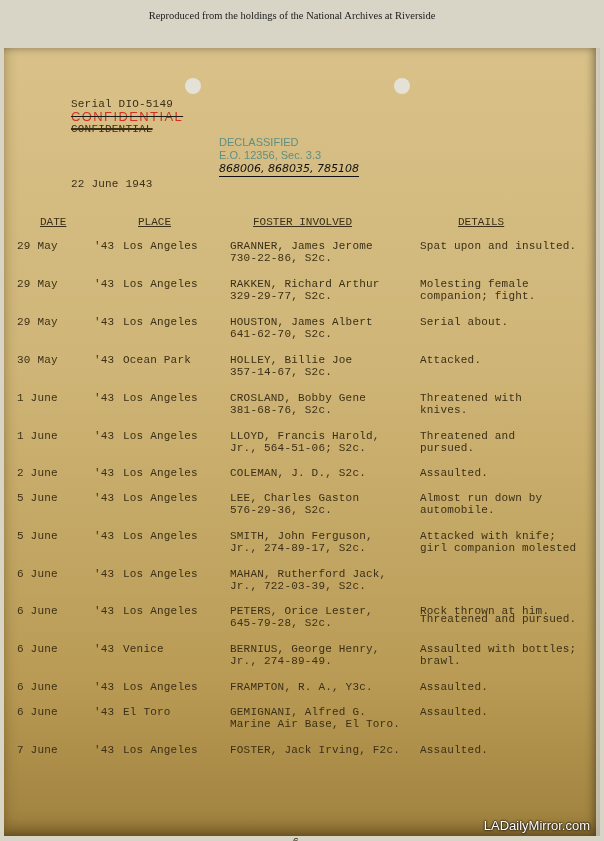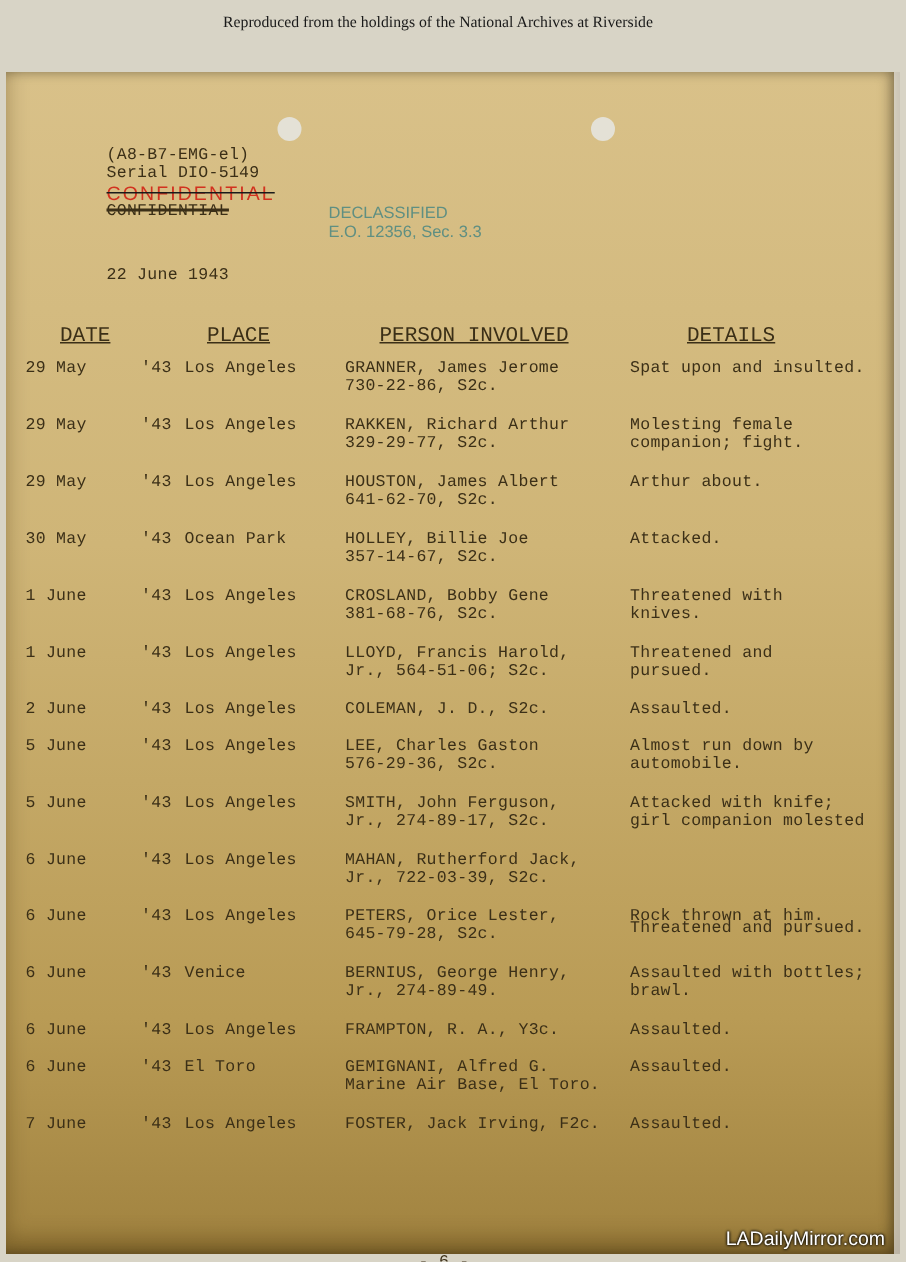--- a/index.html
+++ b/index.html
@@ -38,21 +38,21 @@
   .declass {
     position: absolute; top: 88px; left: 215px;
     font-family: "Liberation Sans", sans-serif; font-size: 11px; color: #5f8f82; line-height: 13px;
   }
   .handwritten {
     font-family: "DejaVu Sans", sans-serif; font-style: italic; color: #111; font-size: 11px;
     border-bottom: 1px solid #111; display: inline-block; padding-bottom: 1px;
   }
   .date-line { position: absolute; top: 130px; left: 67px; }
   .col-head {
-    position: absolute; top: 168px; font-size: 14px; color: #3b2f17; text-decoration: underline;
+    position: absolute; top: 168px; font-size: 11px; color: #3b2f17; text-decoration: underline;
   }
   .row { position: absolute; left: 0; width: 596px; }
   .cell { position: absolute; white-space: pre; }
   .c-date { left: 13px; }
   .c-yr { left: 90px; }
   .c-place { left: 119px; }
   .c-person { left: 226px; }
   .c-detail { left: 416px; }
   .page-num { position: absolute; top: 788px; left: 275px; }
   .watermark {
@@ -64,36 +64,36 @@
 </head>
 <body>
 
 <div class="archive-note">Reproduced from the holdings of the National Archives at Riverside</div>
 
 <div class="page">
   <div class="hole" style="left:181px"></div>
   <div class="hole" style="left:390px"></div>
 
   <div class="header-block typed">
-    <div>(A8-B7-EMG-el)</div>
     <div>Serial DIO-5149</div>
     <div class="stamp-red">CONFIDENTIAL</div>
     <div class="struck">CONFIDENTIAL</div>
   </div>
 
   <div class="declass">
     <div>DECLASSIFIED</div>
     <div>E.O. 12356, Sec. 3.3</div>
+    <span class="handwritten">868006, 868035, 785108</span>
   </div>
 
   <div class="date-line typed">22 June 1943</div>
 
   <div class="col-head" style="left:36px">DATE</div>
   <div class="col-head" style="left:134px">PLACE</div>
-  <div class="col-head" style="left:249px">PERSON INVOLVED</div>
+  <div class="col-head" style="left:249px">FOSTER INVOLVED</div>
   <div class="col-head" style="left:454px">DETAILS</div>
 
   <div id="rows">
       <div class="row typed" style="top: 192px;">
         <div class="cell c-date">29 May</div>
         <div class="cell c-yr">'43</div>
         <div class="cell c-place">Los Angeles</div>
         <div class="cell c-person" style="top: 0px;">GRANNER, James Jerome</div>
         <div class="cell c-person" style="top: 12px;">730-22-86, S2c.</div>
         <div class="cell c-detail" style="top: 0px;">Spat upon and insulted.</div>
@@ -106,21 +106,21 @@
         <div class="cell c-person" style="top: 12px;">329-29-77, S2c.</div>
         <div class="cell c-detail" style="top: 0px;">Molesting female</div>
         <div class="cell c-detail" style="top: 12px;">companion; fight.</div>
       </div>
       <div class="row typed" style="top: 268px;">
         <div class="cell c-date">29 May</div>
         <div class="cell c-yr">'43</div>
         <div class="cell c-place">Los Angeles</div>
         <div class="cell c-person" style="top: 0px;">HOUSTON, James Albert</div>
         <div class="cell c-person" style="top: 12px;">641-62-70, S2c.</div>
-        <div class="cell c-detail" style="top: 0px;">Arthur about.</div>
+        <div class="cell c-detail" style="top: 0px;">Serial about.</div>
       </div>
       <div class="row typed" style="top: 306px;">
         <div class="cell c-date">30 May</div>
         <div class="cell c-yr">'43</div>
         <div class="cell c-place">Ocean Park</div>
         <div class="cell c-person" style="top: 0px;">HOLLEY, Billie Joe</div>
         <div class="cell c-person" style="top: 12px;">357-14-67, S2c.</div>
         <div class="cell c-detail" style="top: 0px;">Attacked.</div>
       </div>
       <div class="row typed" style="top: 344px;">

